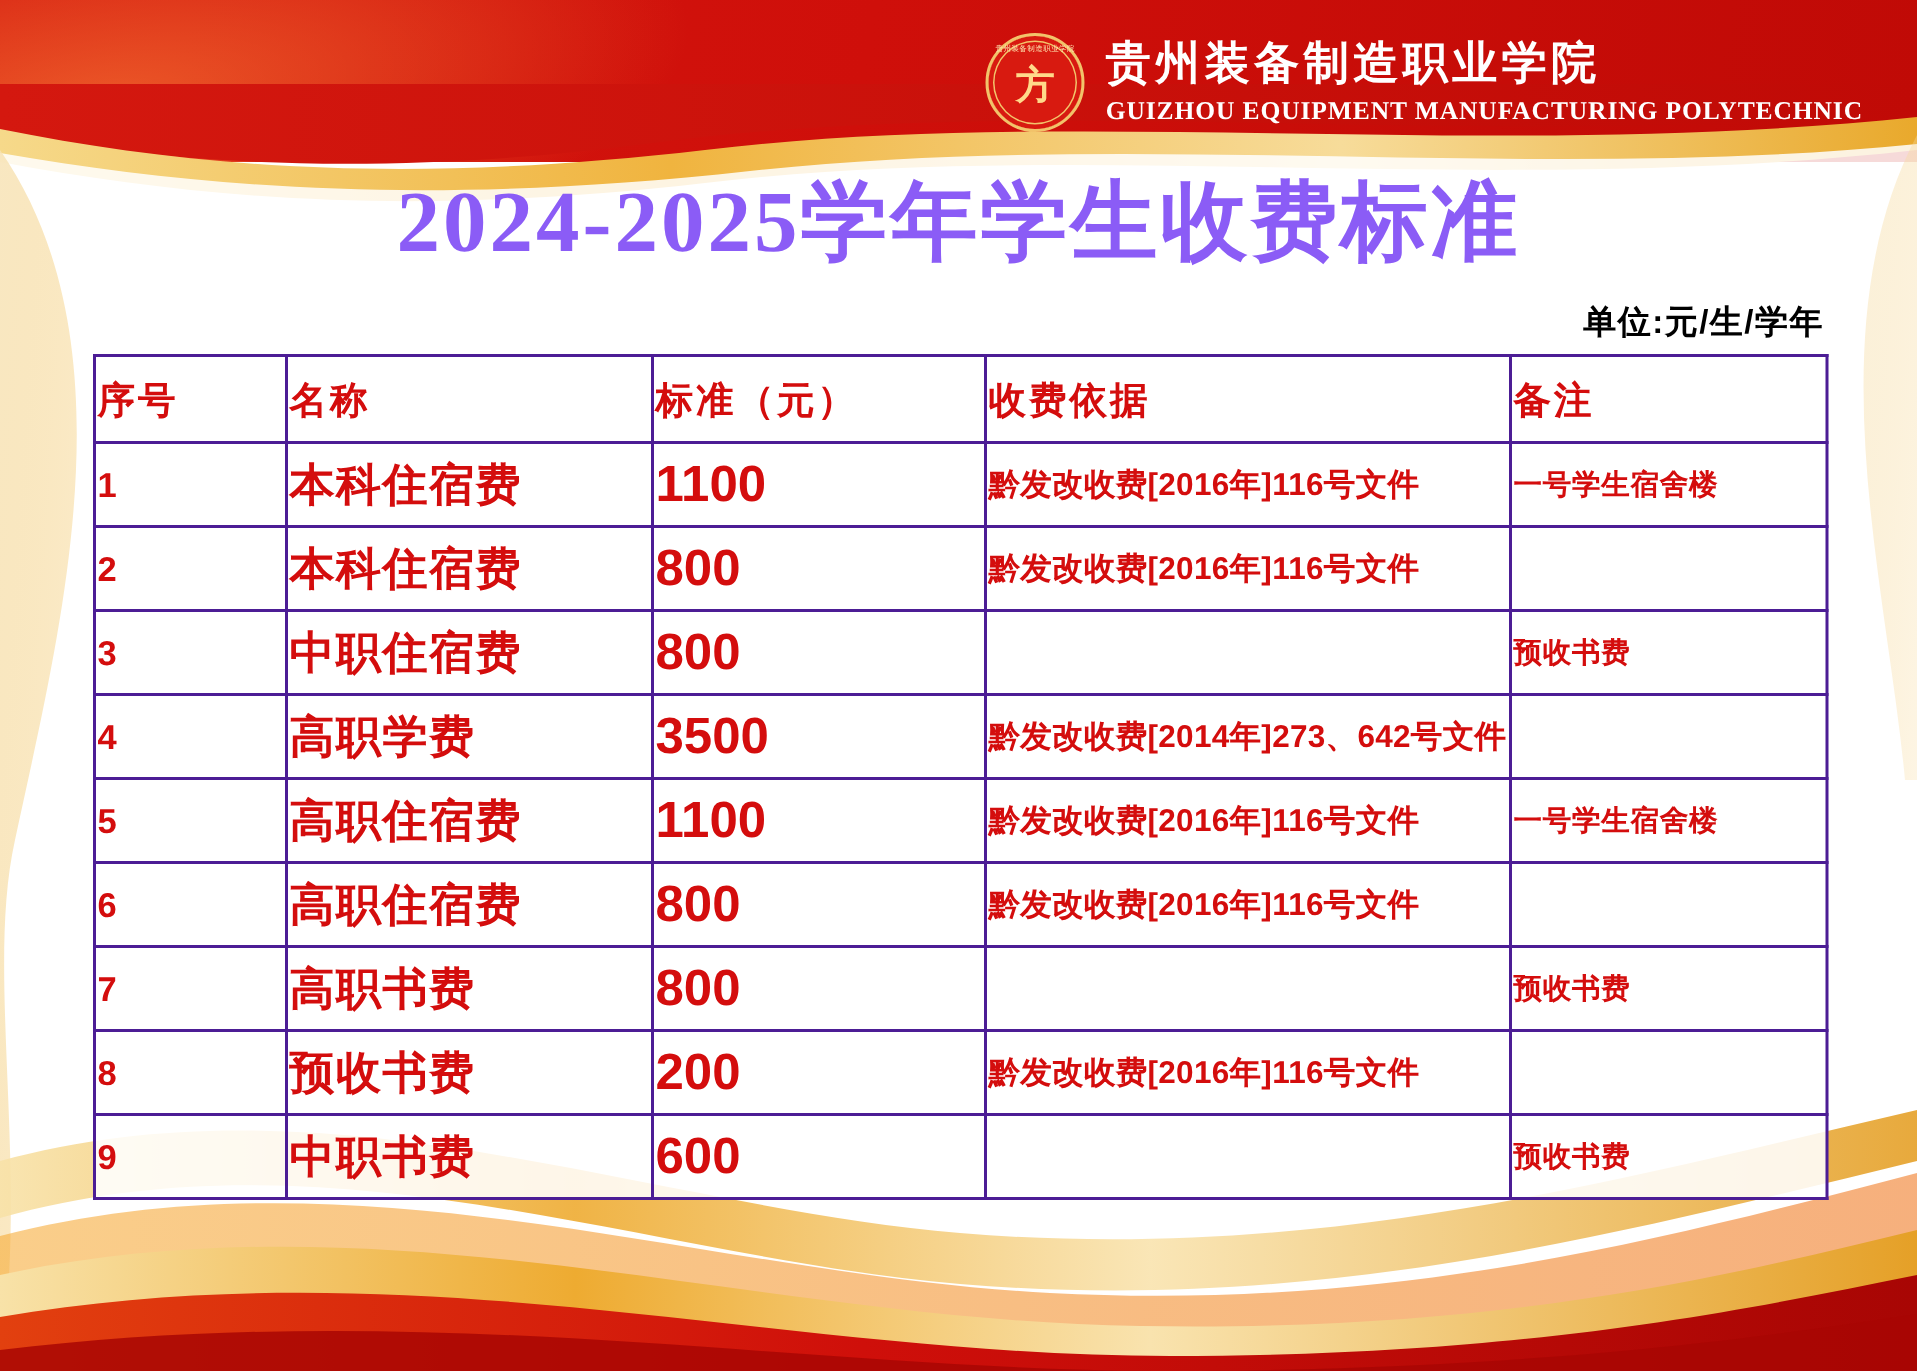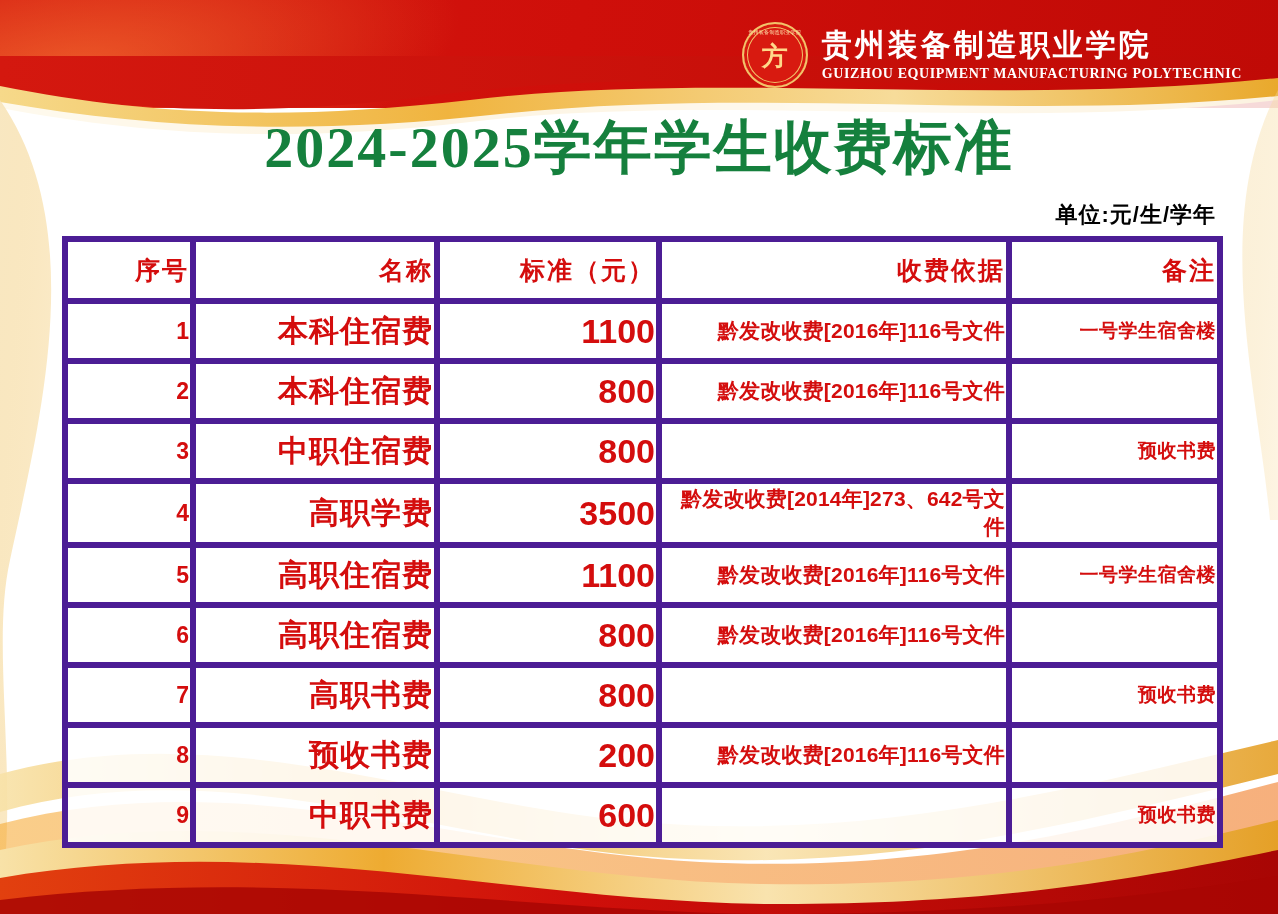--- a/index.html
+++ b/index.html
@@ -102,41 +102,41 @@
   }
   .logo-cn {
     font-size: 30px;
     font-weight: bold;
     letter-spacing: 3px;
     line-height: 1.15;
     white-space: nowrap;
     font-family: "Liberation Serif", "DejaVu Serif", serif;
   }
   .logo-en {
-    font-size: 14px;
+    font-size: 17px;
     font-weight: bold;
     letter-spacing: .6px;
     white-space: nowrap;
     margin-top: 3px;
     font-family: "Liberation Serif", "DejaVu Serif", serif;
   }
 
   
   .title-wrap {
     position: absolute;
     top: 116px;
     left: 0;
     width: 1278px;
     text-align: center;
     z-index: 4;
   }
   .main-title {
     font-size: 58px;
     font-weight: bold;
-    color: #15803d;
+    color: #8b5cf6;
     letter-spacing: 2px;
     line-height: 1.1;
     font-family: "Liberation Serif", "DejaVu Serif", serif;
     white-space: nowrap;
     display: inline-block;
   }
 
   .unit-line {
     position: absolute;
     top: 200px;
@@ -157,23 +157,23 @@
     width: 1155px;
     z-index: 4;
   }
   table.fee-table {
     border-collapse: collapse;
     width: 100%;
     table-layout: fixed;
   }
   table.fee-table th,
   table.fee-table td {
-    border: 6px solid #4c1d95;
+    border: 2px solid #4c1d95;
     color: #d40d0d;
-    text-align: right;
+    text-align: left;
     font-family: "Liberation Sans", "DejaVu Sans", sans-serif;
     font-weight: bold;
     background: rgba(255,255,255,.88);
   }
   table.fee-table th {
     height: 54px;
     font-size: 25px;
     letter-spacing: 2px;
   }
   table.fee-table td {

